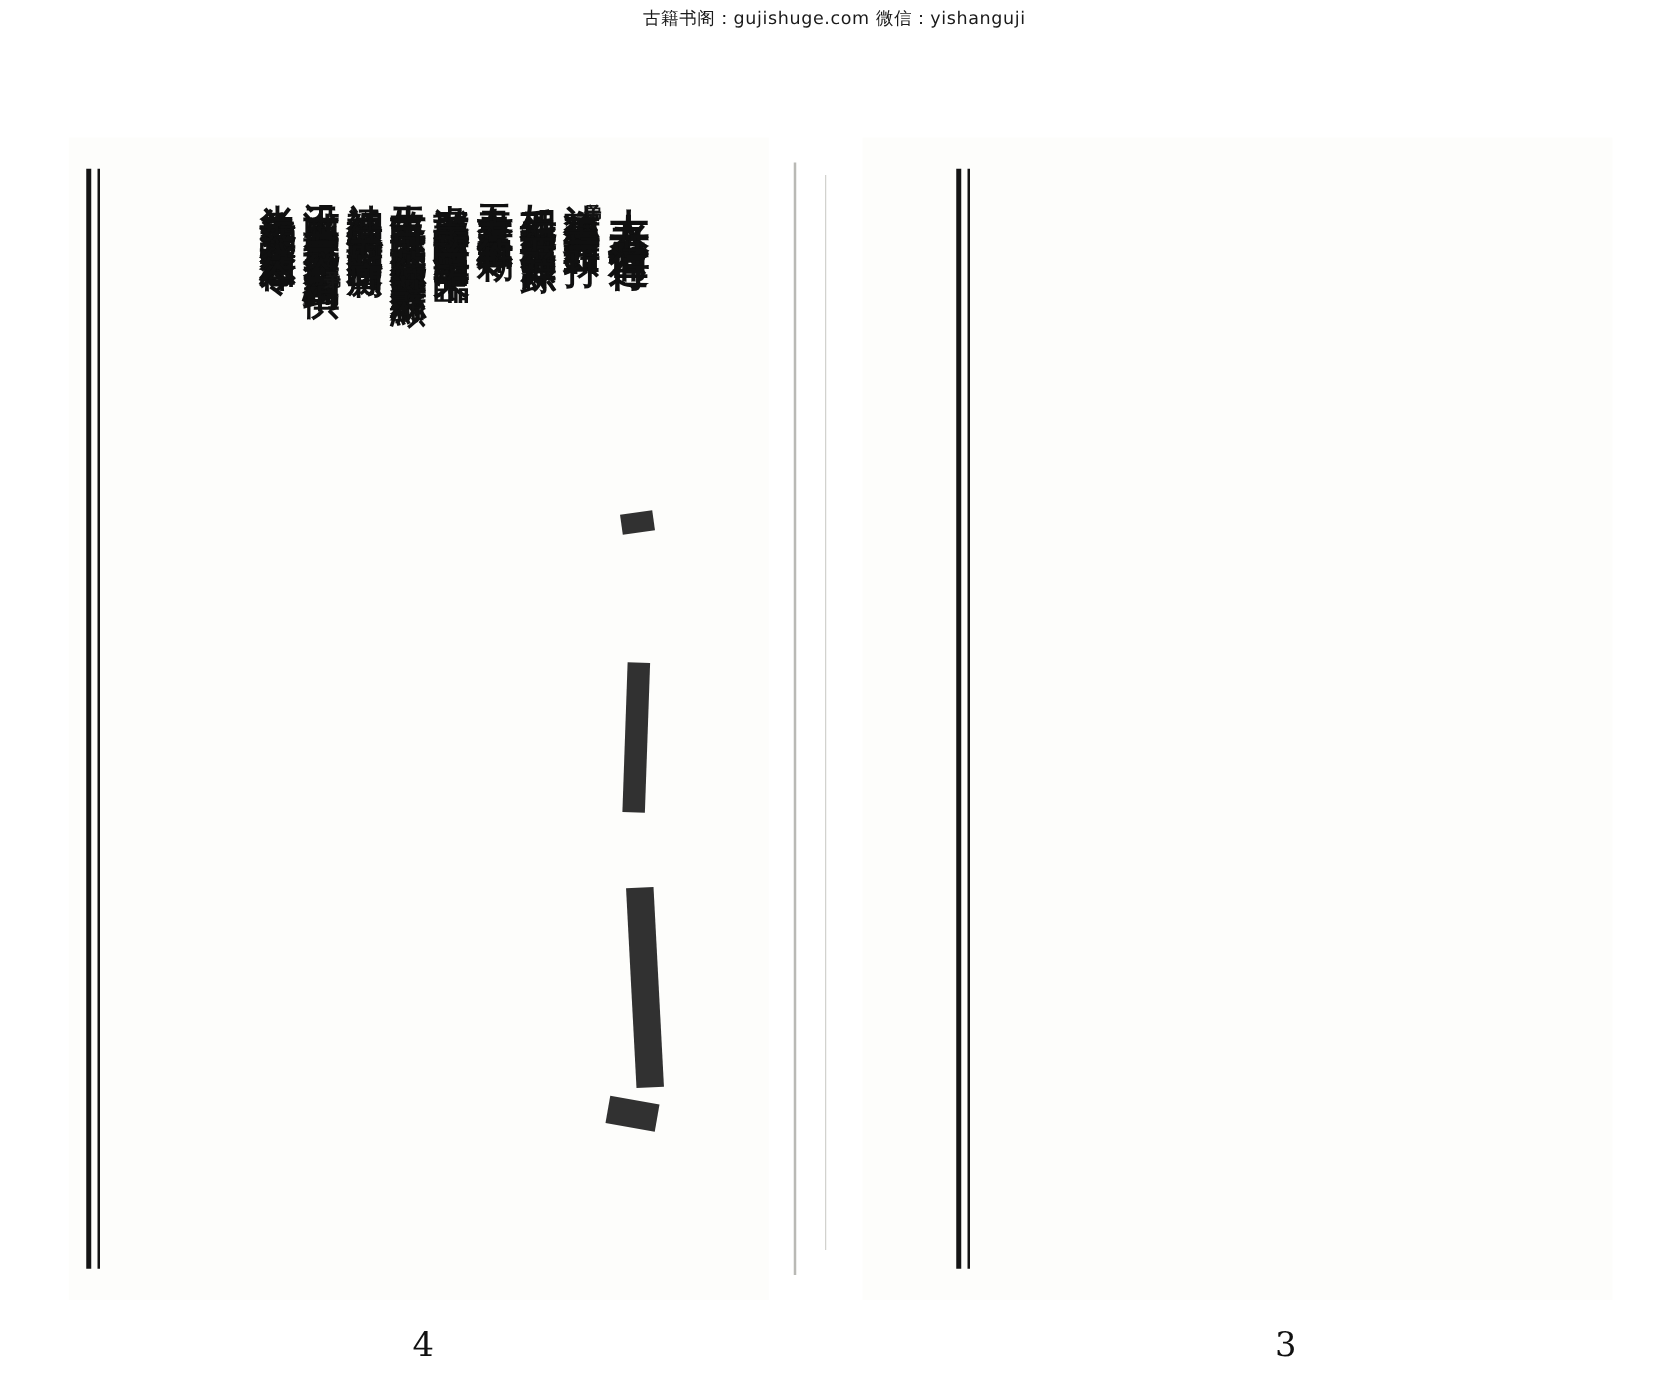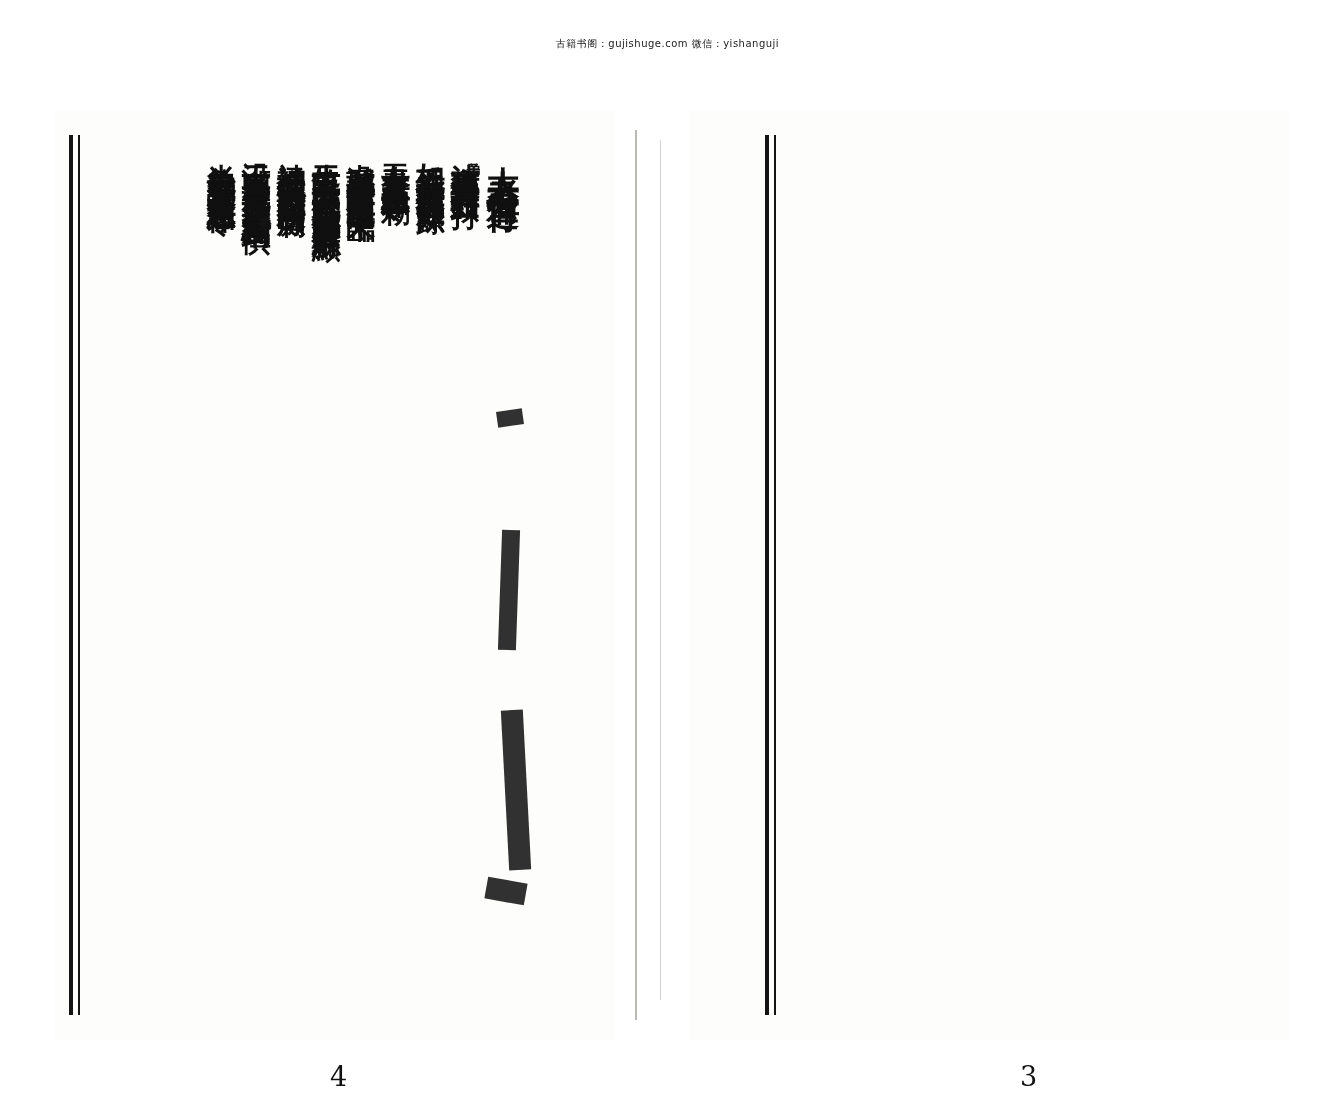--- a/index.html
+++ b/index.html
@@ -13,26 +13,25 @@
     font-family: "DejaVu Sans", sans-serif;
     position: relative;
     overflow: hidden;
   }
   .watermark {
     position: absolute;
     top: 6px;
     left: 0;
     width: 100%;
     text-align: center;
-    font-size: 10px;
+    font-size: 14px;
     color: #1a1a1a;
     letter-spacing: 0.5px;
     font-family: "DejaVu Sans", sans-serif;
     white-space: nowrap;
-    margin-top: 31px;
   }
   .scan {
     position: absolute;
     top: 110px;
     left: 0;
     width: 1335px;
     height: 988px;
   }
   
   .page {

